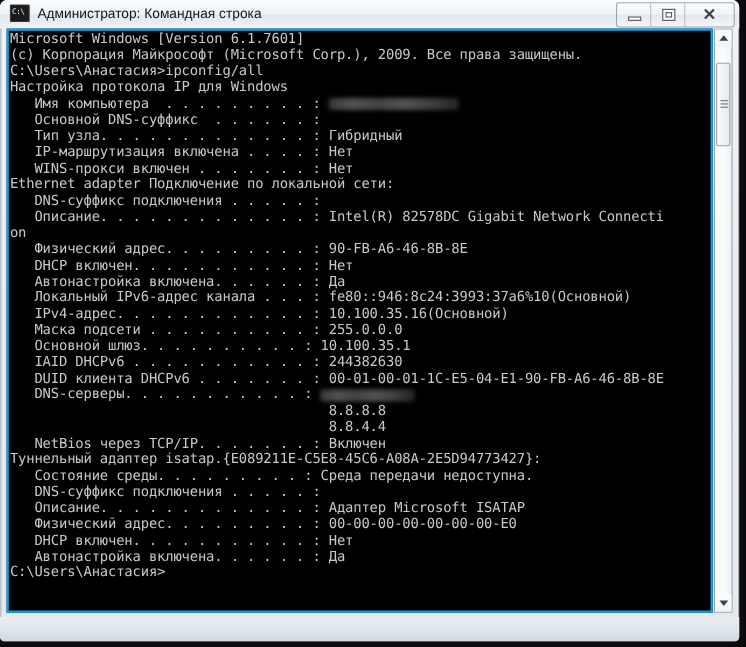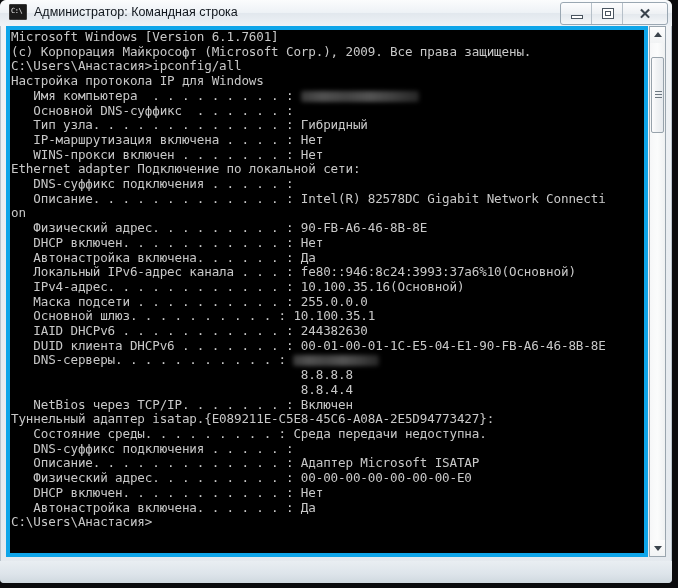--- a/index.html
+++ b/index.html
@@ -141,21 +141,21 @@
   }
 
   
   #console {
     position: absolute;
     left: 6px; top: 26px;
     width: 642px;
     height: 531px;
     background: #000000;
     overflow: hidden;
-    border: 4px solid #0ea5e9;
+    border: 2px solid #0ea5e9;
     box-sizing: border-box;
   }
   #console-text {
     position: absolute;
     left: 1px; top: 0px;
     width: 648px;
     font-family: "DejaVu Sans Mono", "Liberation Mono", monospace;
     font-size: 12.6px;
     line-height: 14.7px;
     color: #c8c8c8;

